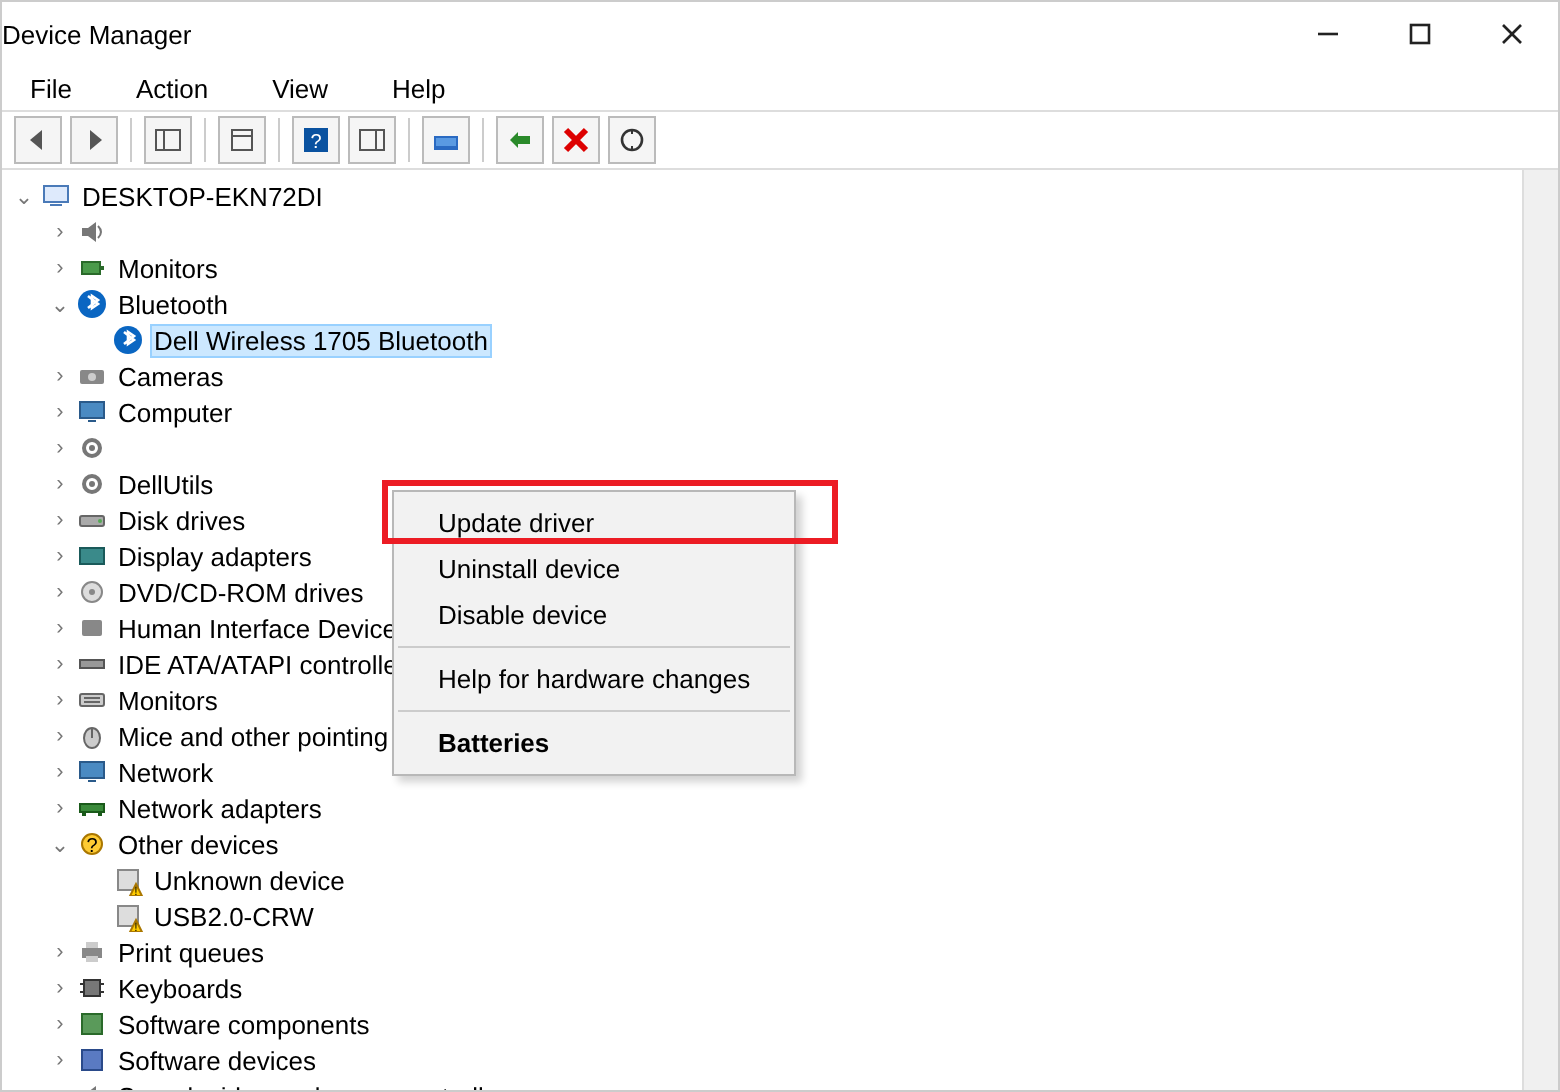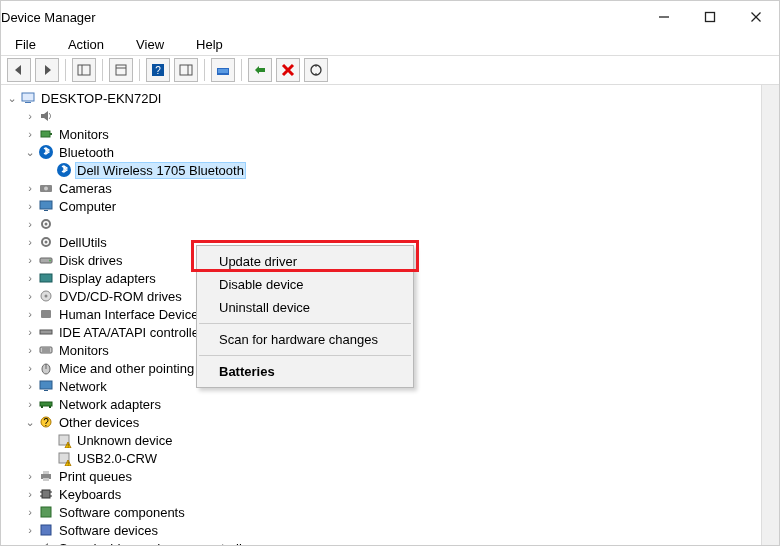--- a/index.html
+++ b/index.html
@@ -27,21 +27,21 @@
   .row { display:flex; align-items:center; height:18px; white-space:nowrap; }
   .row.depth0 { padding-left: 2px;}
   .row.depth1 { padding-left: 20px;}
   .row.depth2 { padding-left: 38px;}
   .chev { width:14px; height:14px; display:inline-flex; align-items:center; justify-content:center; color:#777; font-size:11px;}
   .chev.empty { visibility:hidden;}
   .node-icon { width:18px; height:16px; display:inline-flex; align-items:center; justify-content:center; margin-right:2px;}
   .node-label { padding:0 2px; }
   .node-label.selected { background:#cce8ff; border:1px solid #99d1ff; padding:0 1px; }
   .context-menu {
-    position:absolute; top:160px; left:195px; width:218px;
+    position:absolute; top:160px; left:195px; width:202px;
     background:#f2f2f2; border:1px solid #b8b8b8; box-shadow:3px 3px 4px rgba(0,0,0,0.18);
     padding:4px 0; font-size:13px; z-index:10;
   }
   .ctx-item { padding:4px 8px 4px 22px; }
   .ctx-item.bold { font-weight:bold;}
   .ctx-sep { height:1px; background:#ccc; margin:4px 2px; }
   .ctx-highlight { position:absolute; top:155px; left:190px; width:228px; height:32px; border:3px solid #ec1c24; z-index:12; pointer-events:none;}
   
   .node-icon svg { width:16px; height:16px; }
 </style>
@@ -430,23 +430,23 @@
             </svg>
           </span>
         <span class="node-label">Sound, video and game controllers</span>
       </div>
 
     </div>
     <div class="scroll-gutter"></div>
 
     <div class="context-menu">
       <div class="ctx-item">Update driver</div>
+      <div class="ctx-item">Uninstall device</div>
       <div class="ctx-item">Disable device</div>
-      <div class="ctx-item">Uninstall device</div>
       <div class="ctx-sep"></div>
-      <div class="ctx-item">Scan for hardware changes</div>
+      <div class="ctx-item">Help for hardware changes</div>
       <div class="ctx-sep"></div>
       <div class="ctx-item bold">Batteries</div>
     </div>
     <div class="ctx-highlight"></div>
   </div>
 
 </div>
 
 </body></html>

